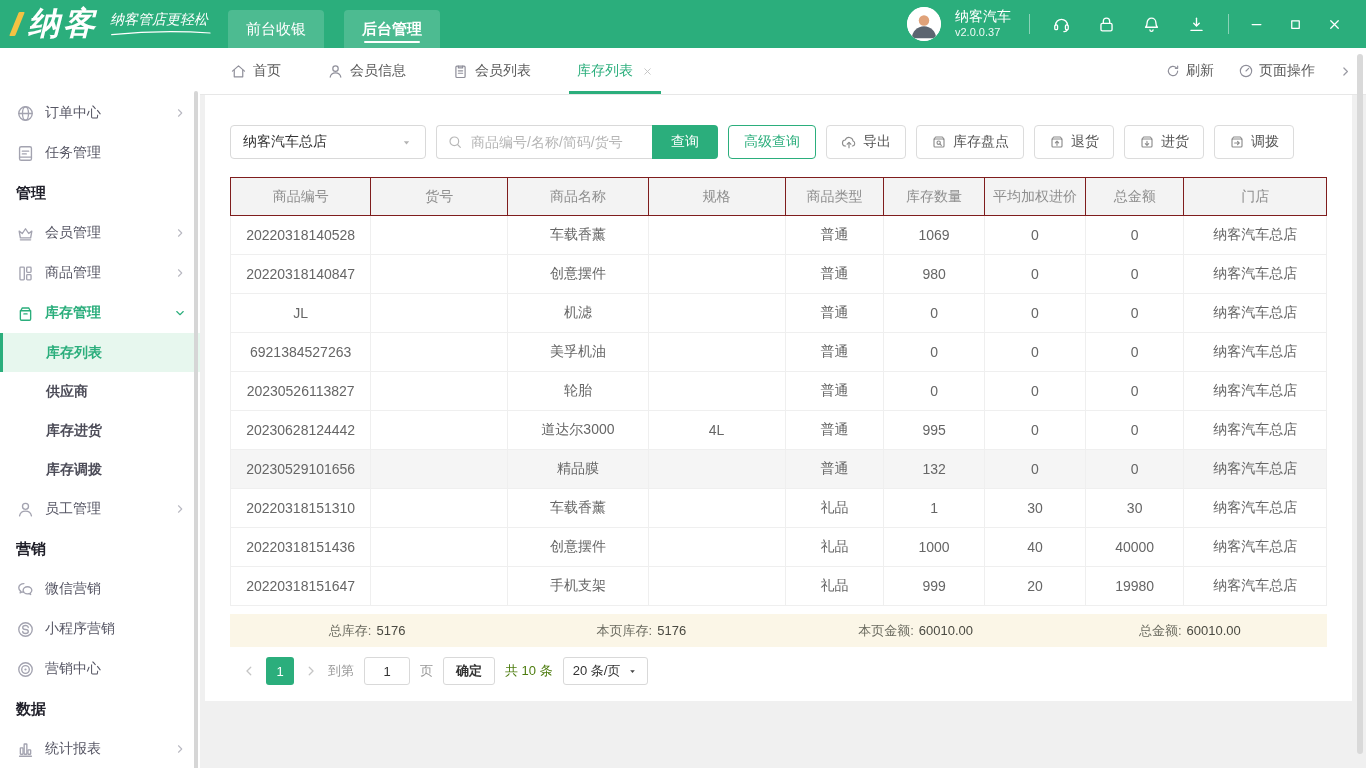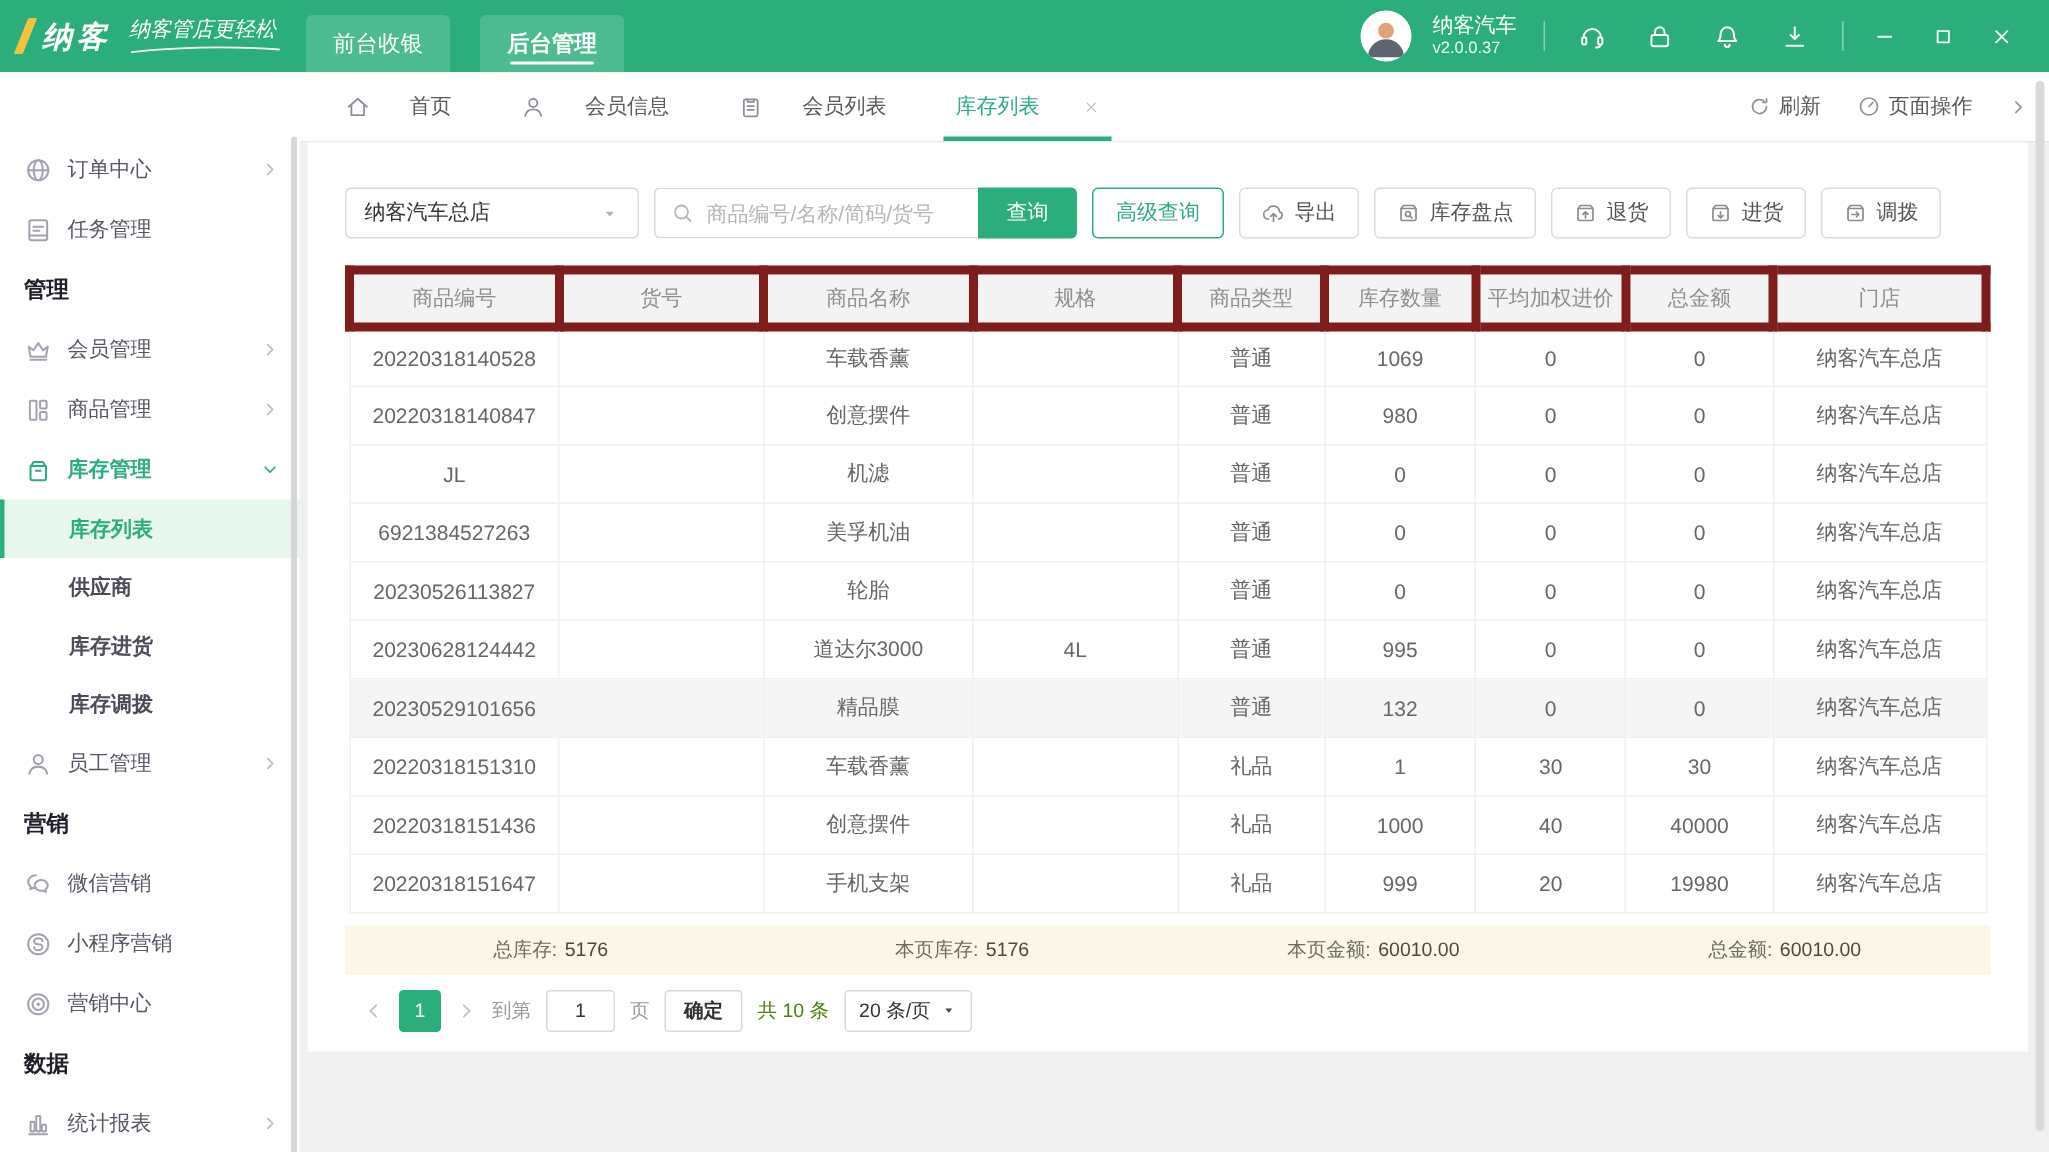--- a/index.html
+++ b/index.html
@@ -14,21 +14,21 @@
     font-family:"Liberation Sans","DejaVu Sans",sans-serif;
     -webkit-font-smoothing:antialiased;
   }
   .icon{display:inline-flex;}
   .icon svg{width:100%;height:100%;display:block;}
 
   
   .topbar{height:48px;background:var(--green);display:flex;align-items:center;color:#fff;}
   .logo{display:flex;align-items:center;padding:0 10px 0 14px;cursor:default;}
   .logo-accent{width:6px;height:24px;background:var(--yellow);transform:skewX(-22deg);border-radius:1px;margin-right:8px;}
-  .logo-text{font-size:20px;font-weight:bold;font-style:italic;letter-spacing:3px;}
+  .logo-text{font-size:32px;font-weight:bold;font-style:italic;letter-spacing:3px;}
   .tagline{font-style:italic;font-size:14px;position:relative;padding:0 6px 8px 2px;white-space:nowrap;}
   .tagline svg{position:absolute;left:2px;bottom:0;width:96%;height:8px;}
   .main-tabs{display:flex;gap:20px;margin-left:14px;align-self:flex-end;height:38px;}
   .main-tab{min-width:84px;padding:0 18px;background:rgba(255,255,255,.16);border-radius:4px 4px 0 0;
     display:flex;align-items:center;justify-content:center;font-size:15px;position:relative;cursor:pointer;}
   .main-tab.active{font-weight:bold;}
   .main-tab.active::after{content:"";position:absolute;bottom:5px;left:20px;right:20px;height:2px;background:#fff;border-radius:1px;}
   .topbar-right{margin-left:auto;display:flex;align-items:center;gap:14px;padding-right:18px;}
   .avatar{width:34px;height:34px;border-radius:50%;overflow:hidden;background:#fff;flex:0 0 auto;}
   .user-meta{line-height:1.25;margin-right:4px;}
@@ -54,21 +54,21 @@
   .side-item.active-parent .arrow{color:var(--green);}
   .side-section{height:40px;display:flex;align-items:center;padding:0 16px;font-size:15px;font-weight:bold;color:#20202a;}
   .side-sub{height:39px;display:flex;align-items:center;padding-left:46px;font-size:14px;color:#4c4c58;font-weight:bold;cursor:pointer;position:relative;}
   .side-sub.active{background:#e7f7ee;color:var(--green);}
   .side-sub.active::before{content:"";position:absolute;left:0;top:0;bottom:0;width:3px;background:var(--green);}
   .side-scrollbar{position:absolute;right:2px;top:2px;width:4px;height:716px;background:#d6d6d6;border-radius:2px;cursor:pointer;}
 
   
   .main{flex:1;display:flex;flex-direction:column;background:#f0f0f0;min-width:0;position:relative;}
   .pagetabs{height:47px;background:#fff;display:flex;align-items:center;padding-left:30px;border-bottom:1px solid #e7e7e7;flex:0 0 auto;}
-  .ptab{display:flex;align-items:center;font-size:14px;color:#5a5a5a;margin-right:46px;height:100%;position:relative;cursor:pointer;gap:20px;}
+  .ptab{display:flex;align-items:center;font-size:14px;color:#5a5a5a;margin-right:46px;height:100%;position:relative;cursor:pointer;}
   .ptab .icon{width:17px;height:17px;color:#8f8f9a;margin-right:6px;}
   .ptab.active{color:var(--green);}
   .ptab.active::after{content:"";position:absolute;left:-8px;right:-8px;bottom:0;height:3px;background:var(--green);}
   .ptab .close{width:11px;height:11px;color:#c2c2c2;margin-left:9px;margin-right:0;}
   .pagetab-actions{margin-left:auto;display:flex;align-items:center;gap:24px;padding-right:14px;color:#5a5a5a;font-size:14px;}
   .pt-action{display:flex;align-items:center;gap:5px;cursor:pointer;}
   .pt-action .icon{width:16px;height:16px;color:#8f8f9a;}
   .pt-chevron{width:13px;height:13px;color:#9a9aa3;cursor:pointer;}
 
   .content{flex:1;padding:0 14px 0 5px;}
@@ -85,21 +85,21 @@
   .search-input input{border:none;outline:none;font-size:14px;color:#333;width:100%;font-family:inherit;background:transparent;}
   .search-input input::placeholder{color:#b5b5b5;}
   .btn-primary{width:66px;background:var(--green);color:#fff;font-size:14px;border:none;border-radius:0 4px 4px 0;cursor:pointer;font-family:inherit;}
   .btn-advanced{margin-left:10px;height:34px;padding:0 15px;border:1px solid var(--green);color:var(--green);background:#fff;border-radius:4px;font-size:14px;cursor:pointer;font-family:inherit;}
   .btn-grey{margin-left:10px;height:34px;padding:0 14px;border:1px solid #dcdcdc;background:#fff;border-radius:4px;
     font-size:14px;color:#555;display:flex;align-items:center;gap:6px;cursor:pointer;font-family:inherit;}
   .btn-grey .icon{width:16px;height:16px;color:#8c8c8c;}
 
   
   table.grid{width:100%;border-collapse:collapse;table-layout:fixed;}
-  .grid th{background:#f3f3f3;height:38px;font-weight:normal;font-size:14px;color:#8e8e8e;border:6px solid #7f1d1d;white-space:nowrap;overflow:hidden;}
+  .grid th{background:#f3f3f3;height:38px;font-weight:normal;font-size:14px;color:#8e8e8e;border:1px solid #7f1d1d;white-space:nowrap;overflow:hidden;}
   .grid td{height:39px;font-size:14px;color:#666;text-align:center;border:1px solid #efefef;background:#fff;white-space:nowrap;overflow:hidden;cursor:default;}
   .grid tr.hl td{background:#f5f5f5;}
 
   
   .summary{margin-top:8px;height:33px;background:var(--summary-bg);display:flex;align-items:center;font-size:13px;color:#6b6b60;}
   .sum-cell{flex:1;text-align:center;}
   .sum-val{color:#4a4a42;margin-left:5px;}
   .pager{margin-top:8px;height:32px;display:flex;align-items:center;gap:10px;font-size:13px;color:#999;padding-left:12px;}
   .pg-arrow{width:14px;height:14px;color:#c5c5c5;cursor:pointer;}
   .pg-page{width:28px;height:28px;background:var(--green);color:#fff;border-radius:3px;display:flex;align-items:center;justify-content:center;font-size:13px;cursor:pointer;}

